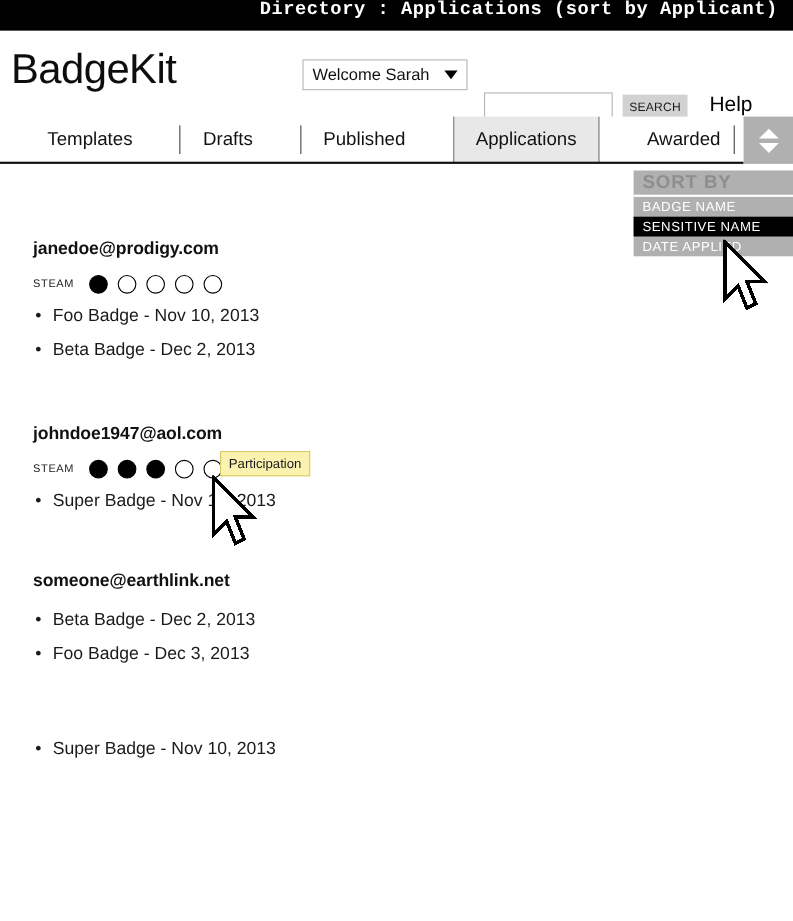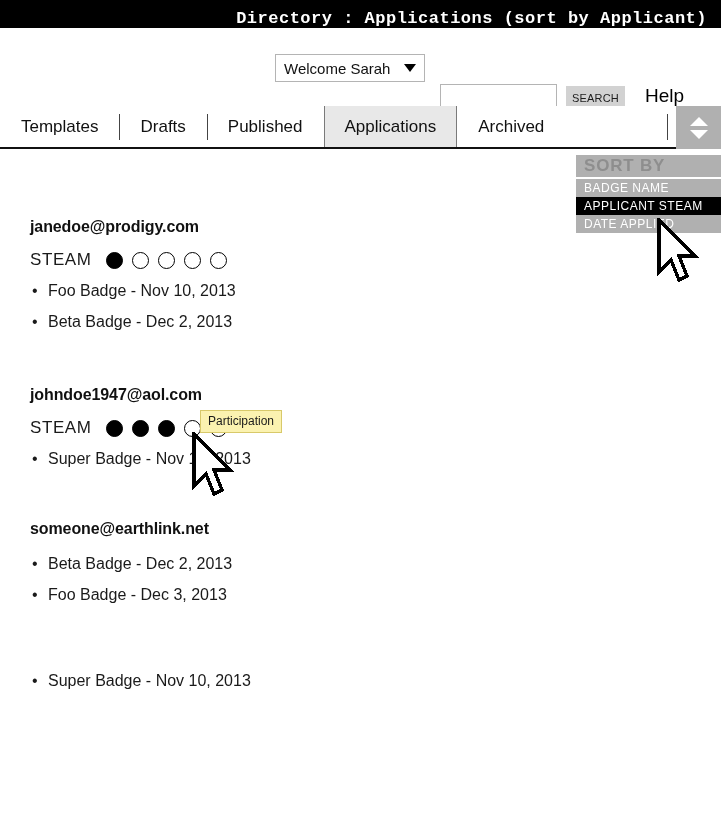--- a/index.html
+++ b/index.html
@@ -21,21 +21,21 @@
     position: absolute;
     left: 0; top: 0;
     width: 721px; height: 28px;
     background: #000000;
     color: #ffffff;
     font-family: "Liberation Mono", "DejaVu Sans Mono", monospace;
     font-size: 17px;
     font-weight: bold;
     letter-spacing: 0.5px;
     display: flex;
-    align-items: flex-end;
+    align-items: flex-start;
     justify-content: flex-end;
     padding-right: 14px;
     box-sizing: border-box;
   }
 
   
   .masthead {
     position: absolute;
     left: 0; top: 28px;
     width: 721px; height: 78px;
@@ -126,20 +126,21 @@
     display: flex;
     align-items: center;
     padding: 0 20px;
     font-size: 17px;
     color: #111111;
     cursor: pointer;
     box-sizing: border-box;
     border-left: 1px solid transparent;
     border-right: 1px solid transparent;
     position: relative;
+    margin-left: 22px;
   }
   .tab + .tab::before {
     content: "";
     position: absolute;
     left: -1px; top: 8px;
     width: 1px; height: 26px;
     background: #444444;
   }
   .tab.active {
     background: #e8e8e8;
@@ -252,21 +253,21 @@
     padding: 4px 12px 5px 12px;
     line-height: 1;
   }
   .steam-row {
     display: flex;
     align-items: center;
     gap: 9px;
     margin-top: 14px;
   }
   .steam-label {
-    font-size: 17px;
+    font-size: 10px;
     letter-spacing: 0.6px;
     color: #1a1a1a;
     margin-right: 5px;
   }
   .dot {
     width: 17px; height: 17px;
     border-radius: 50%;
     border: 1.6px solid #000000;
     box-sizing: border-box;
     cursor: pointer;
@@ -307,20 +308,21 @@
   .cursor { position: absolute; }
 </style>
 </head>
 <body>
 
 <div class="titlebar">
   <span>Directory : Applications (sort by Applicant)</span>
 </div>
 
 <div class="masthead">
+  <div class="logo">BadgeKit</div>
 
   <div class="user-select">
     <span>Welcome Sarah</span>
     <span class="caret-down"></span>
   </div>
 
   <input class="search-input" type="text" value="" style="">
 
   <button class="search-btn">SEARCH</button>
 
@@ -335,36 +337,39 @@
     <div class="tab">
         <span>Drafts</span>
       </div>
     <div class="tab">
         <span>Published</span>
       </div>
     <div class="tab active">
         <span>Applications</span>
       </div>
     <div class="tab">
+        <span>Awarded</span>
+      </div>
+    <div class="tab">
         <span>Archived</span>
       </div>
   </div>
 </div>
 <div class="tab-divider-last"></div>
 <div class="tabs-rule"></div>
 
 <div class="sort-toggle">
   <span class="arrow-up"></span>
   <span class="arrow-dn"></span>
 </div>
 
 <div class="sortpanel">
   <div class="sort-head">SORT BY</div>
   <div class="sort-item">BADGE NAME</div>
-  <div class="sort-item selected">APPLICANT STEAM</div>
+  <div class="sort-item selected">SENSITIVE NAME</div>
   <div class="sort-item">DATE APPLIED</div>
 </div>
 
 <div class="list">
 
   <div class="applicant" style="position:absolute;left:30px;top:58px;">
     <div class="applicant-head">
       <span class="email">janedoe@prodigy.com</span>
     </div>
     <div class="steam-row">

